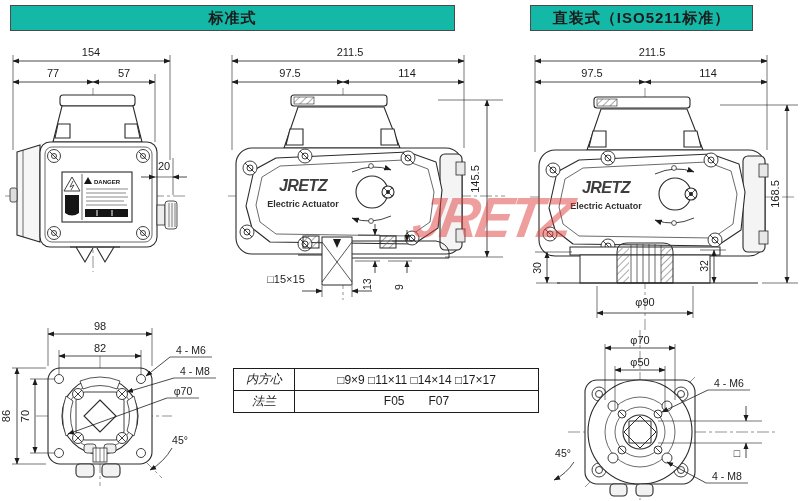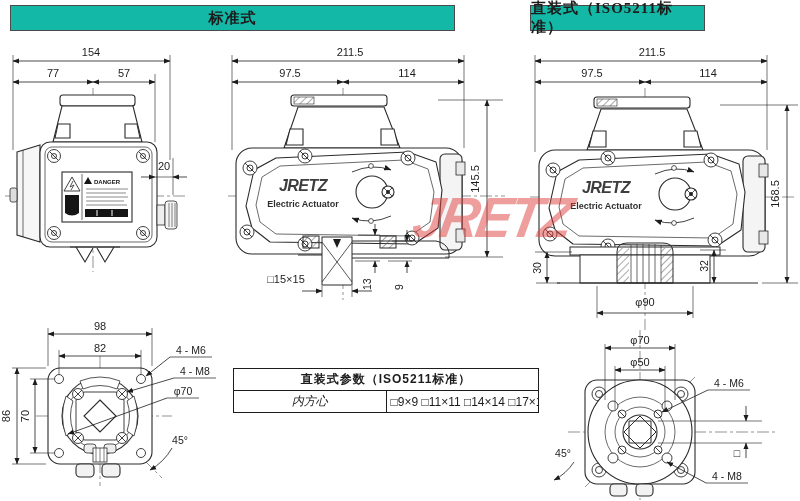--- a/index.html
+++ b/index.html
@@ -2,21 +2,21 @@
 <html><head>
 <meta charset="utf-8">
 <style>
   html,body{margin:0;padding:0;background:#fff;}
   .canvas{position:relative;width:800px;height:501px;background:#fff;overflow:hidden;
           font-family:"Liberation Sans","DejaVu Sans",sans-serif;color:#1c1c1c;}
   .hdr{position:absolute;top:5px;height:26px;background:#14b8a6;border:1px solid #4a4a4a;
        display:flex;align-items:center;justify-content:center;
        font-size:15px;font-weight:bold;letter-spacing:1px;box-sizing:border-box;}
   .hdr-left{left:10px;width:445px;}
-  .hdr-right{left:530px;width:175px;font-family:Liberation Serif, serif;}
+  .hdr-right{left:530px;width:223px;}
   svg{position:absolute;left:0;top:0;}
   svg text{font-family:"Liberation Sans","DejaVu Sans",sans-serif;fill:#1c1c1c;}
   .dimtext{font-size:11px;}
   .smalltext{font-size:10.5px;}
   .logo-text{font-size:16px;font-weight:bold;font-style:italic;fill:#3d3d3d;letter-spacing:-0.5px;}
   .logo-sub{font-size:9px;font-weight:bold;fill:#2e2e2e;}
   .danger-word{font-size:6px;font-weight:bold;fill:#111;}
   .ptable{position:absolute;left:233px;top:368px;width:306px;border-collapse:collapse;
           font-size:12px;table-layout:fixed;}
   .ptable td{border:1px solid #1c1c1c;padding:0 4px;height:21px;text-align:center;
@@ -391,24 +391,25 @@
   <div class="hdr hdr-left">
     <span>标准式</span>
   </div>
   <div class="hdr hdr-right">
     <span>直装式（ISO5211标准）</span>
   </div>
 
   <table class="ptable">
     <tbody>
       <tr>
-          <td colspan="2" class="t-title">直装式参数（ISO5211标准）</td>
-        </tr>
-      <tr>
         <td class="t-label">内方心</td>
         <td>□9×9 □11×11 □14×14 □17×17</td>
       </tr>
+      <tr>
+        <td class="t-label">法兰</td>
+        <td>F05　　F07</td>
+      </tr>
     </tbody>
   </table>
 
   <div class="watermark">JRETZ</div>
 
 </div>
 
 </body></html>

